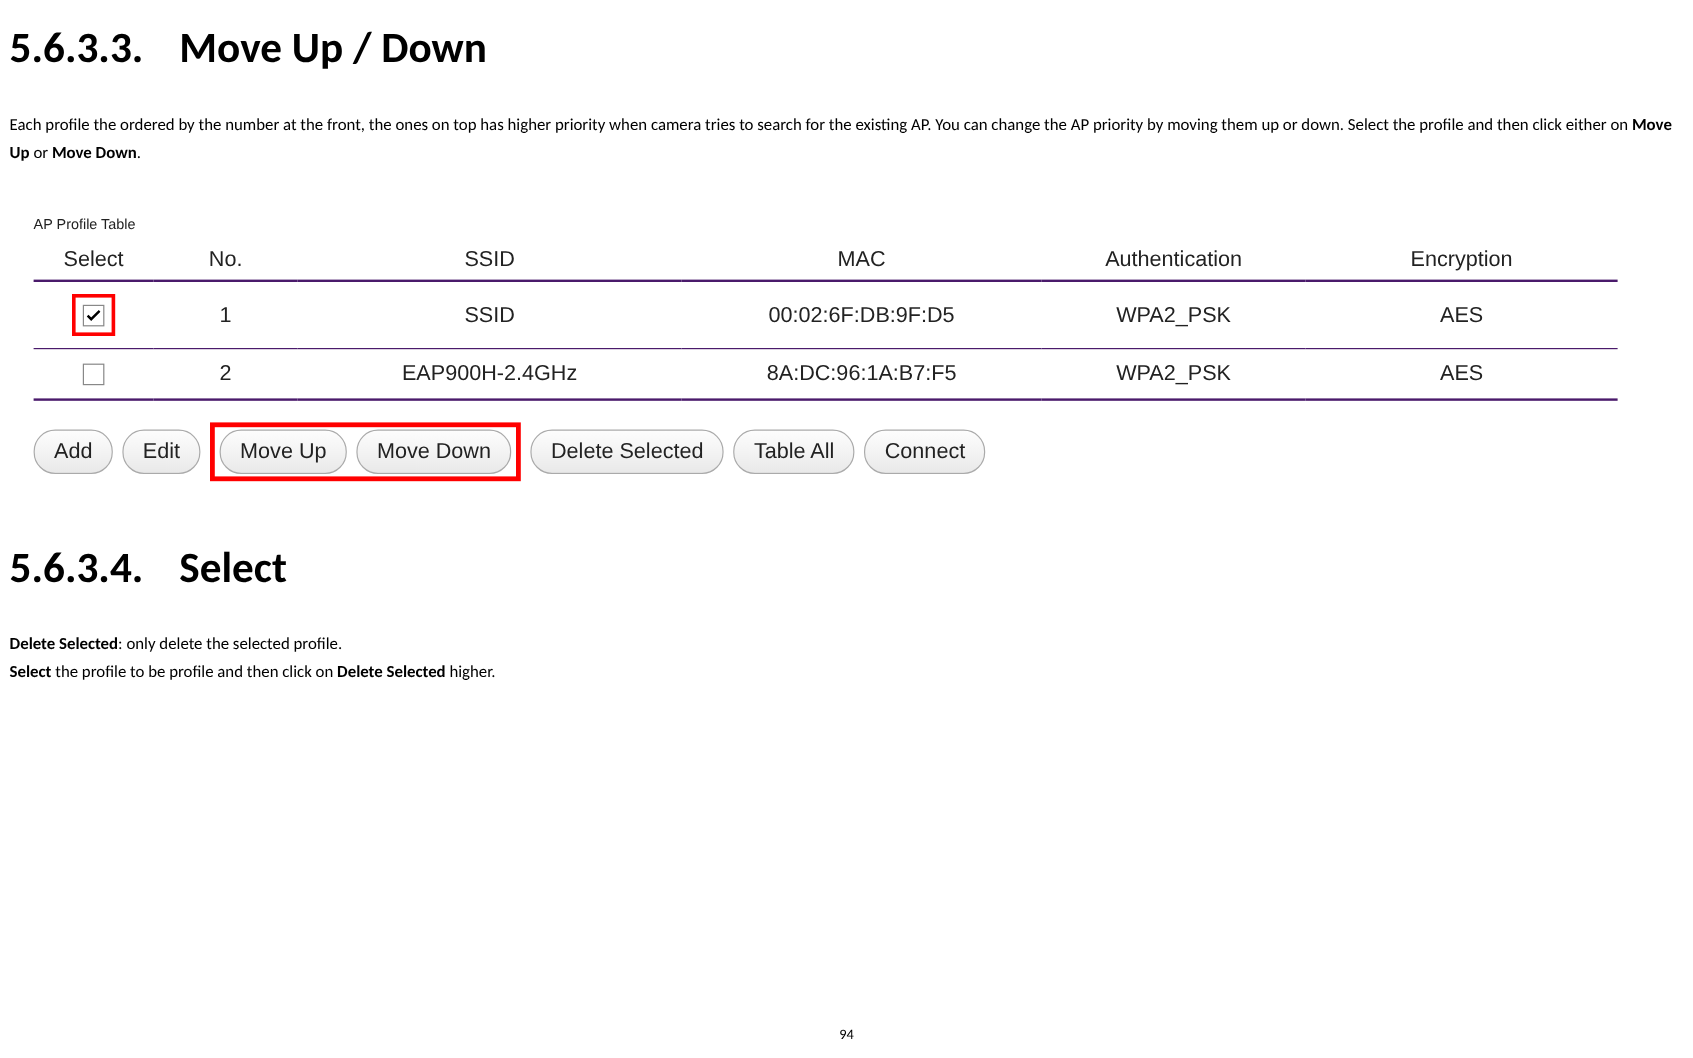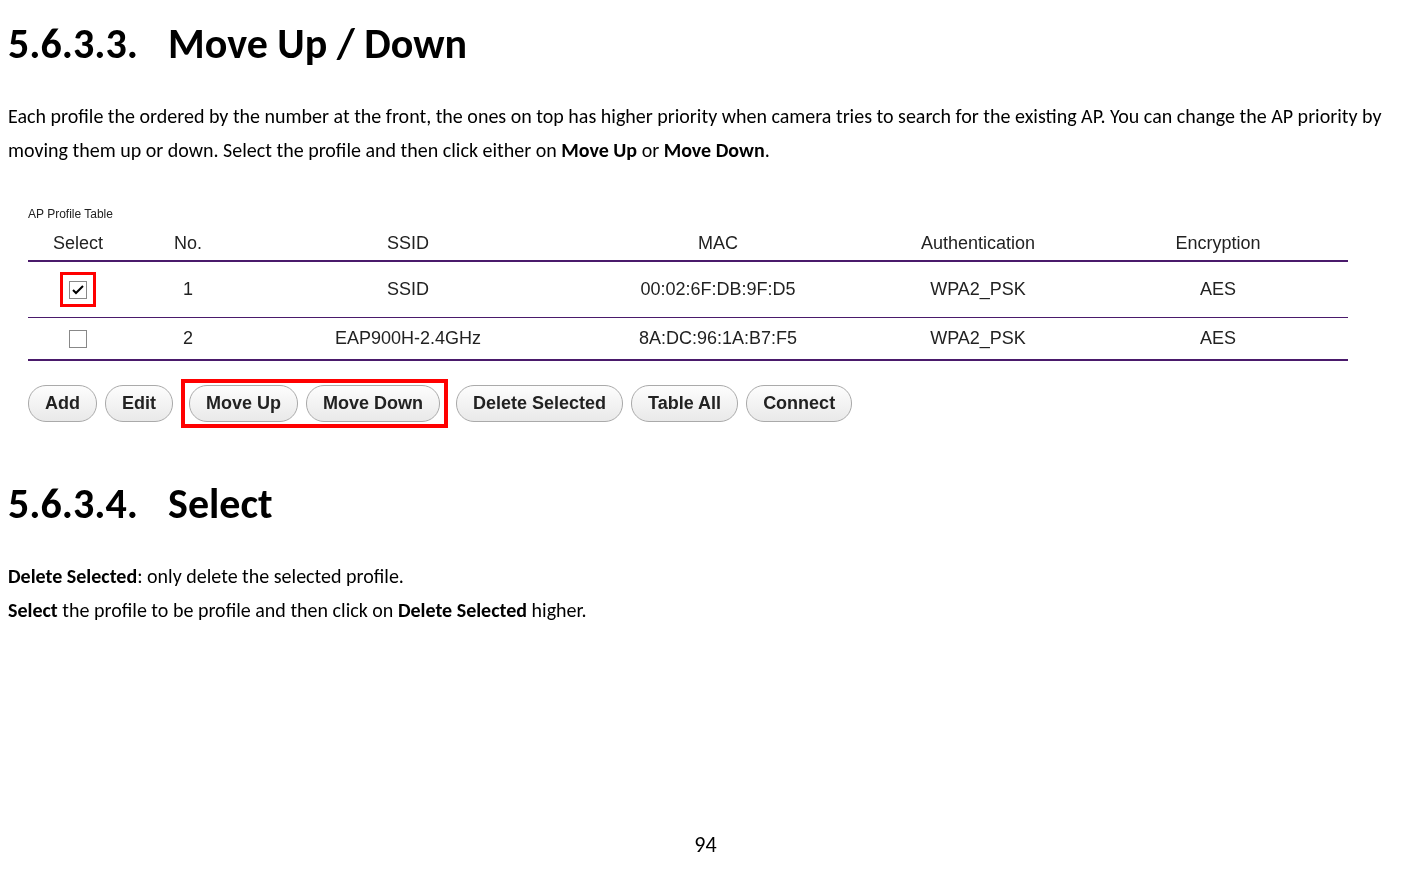--- a/index.html
+++ b/index.html
@@ -8,31 +8,31 @@
       padding: 0;
     }
     body {
       font-family: Calibri, Arial, sans-serif;
       background: #fff;
       color: #000;
       padding: 8px 8px 40px 8px;
       width: 1411px;
     }
     h2.section-heading {
-      font-size: 42px;
+      font-size: 36px;
       font-weight: 700;
       margin-bottom: 30px;
       margin-top: 10px;
     }
     h2.section-heading .num {
       display: inline-block;
       margin-right: 30px;
     }
     p.body-text {
-      font-size: 20px;
+      font-size: 14px;
       line-height: 1.7;
       margin-bottom: 40px;
     }
     .bold { font-weight: 700; }
 
     .app-screenshot {
       margin: 0 0 50px 20px;
       width: 1320px;
       font-family: Arial, sans-serif;
       font-size: 18px;
@@ -90,35 +90,34 @@
     }
     .ui-button {
       border: 1px solid #aaa;
       border-radius: 18px;
       background: linear-gradient(#fdfdfd, #e9e9e9);
       padding: 7px 16px;
       font-size: 18px;
       font-family: Arial, sans-serif;
       color: #222;
       cursor: pointer;
-      font-weight: bold;
     }
     .button-group-highlight {
       border: 4px solid #ff0000;
       padding: 2px 4px;
       display: inline-flex;
       gap: 8px;
     }
 
     .page-number {
       position: fixed;
-      bottom: 24px;
+      bottom: 12px;
       left: 50%;
       transform: translateX(-50%);
-      font-size: 22px;
+      font-size: 12px;
     }
   </style>
 </head>
 <body>
 
 <h2 class="section-heading">
   <span class="num">5.6.3.3.</span><span>Move Up / Down</span>
 </h2>
 
 <p class="body-text">

